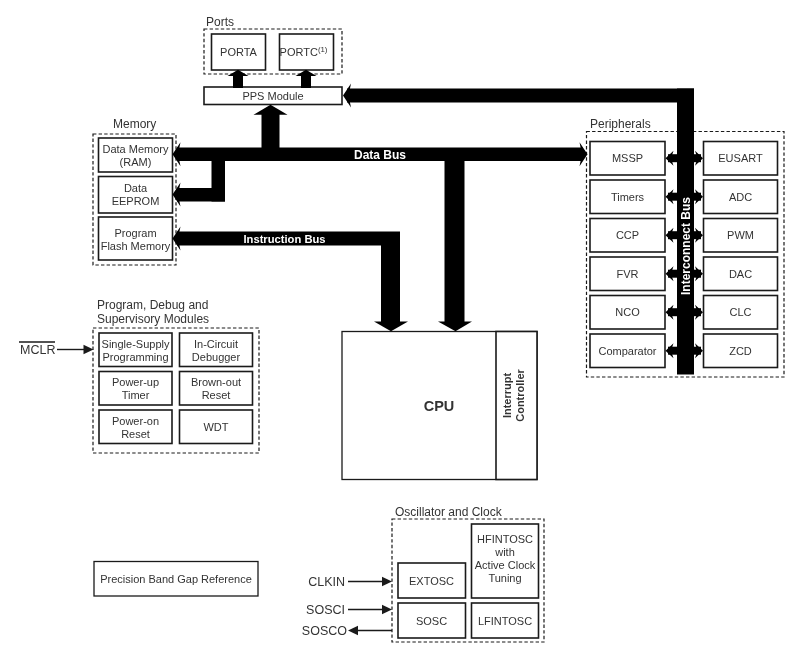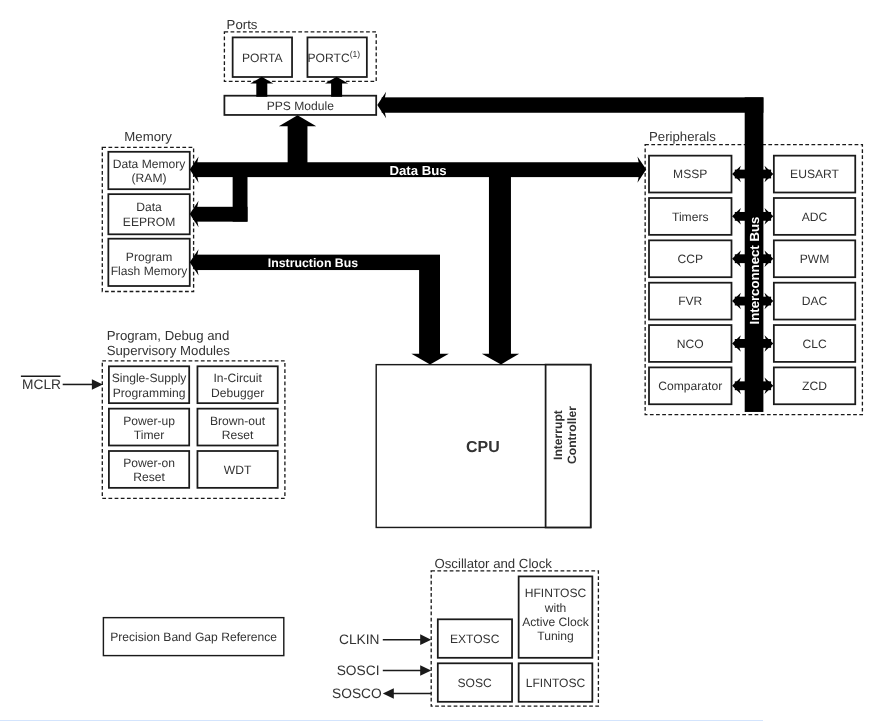--- a/index.html
+++ b/index.html
@@ -1,16 +1,16 @@
 <!DOCTYPE html>
 <html><head>
 <meta charset="utf-8">
 <style>
   html,body{margin:0;padding:0;background:#fff;}
-  #stage{position:relative;width:800px;height:655px;background:#3b82f6;
+  #stage{position:relative;width:800px;height:655px;background:#0369a1;
          font-family:"Liberation Sans", sans-serif;}
   svg{position:absolute;left:0;top:0;}
   text{font-family:"Liberation Sans", sans-serif;fill:#333;}
 </style>
 </head>
 <body>
 <div id="stage">
 <svg width="800" height="655" viewBox="0 0 800 655">
 
   <rect x="0" y="0" width="800" height="655" fill="#ffffff"></rect>

